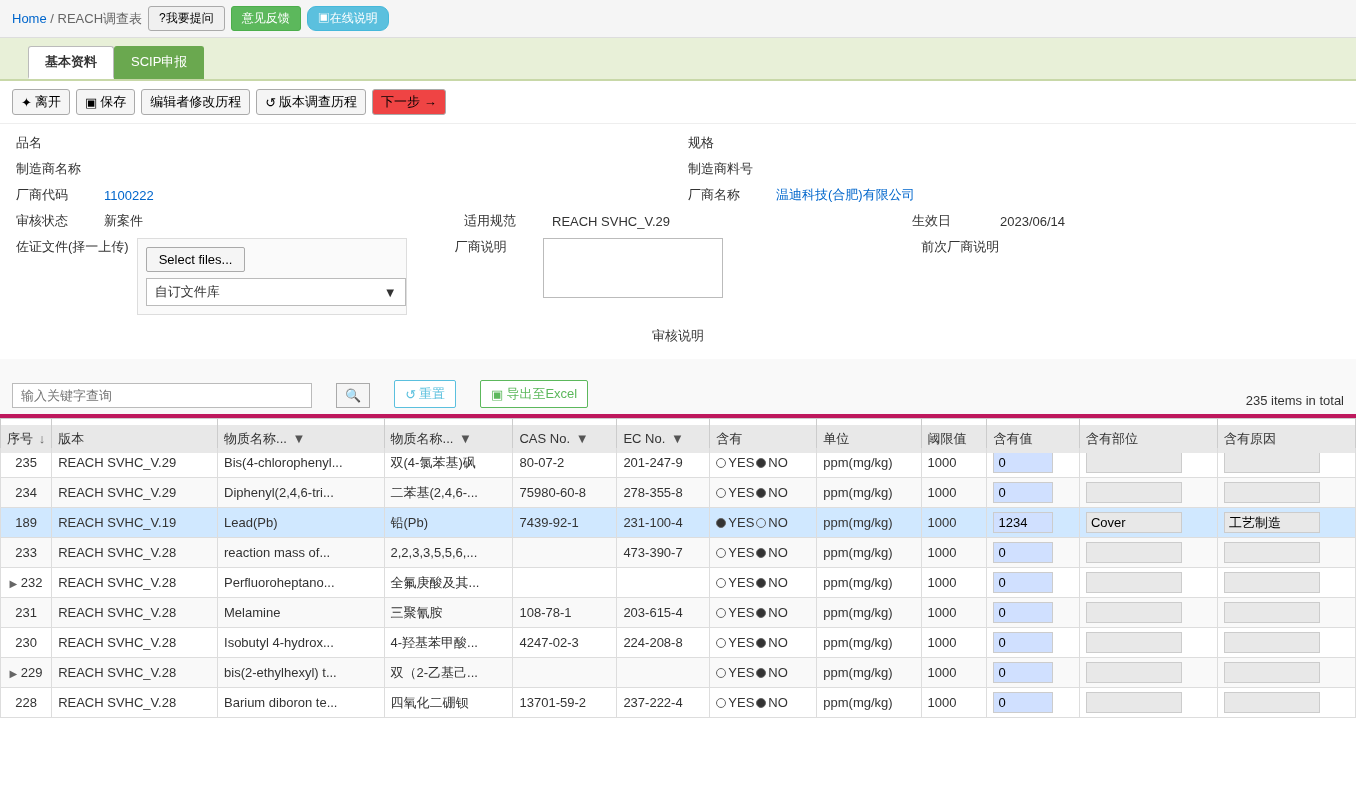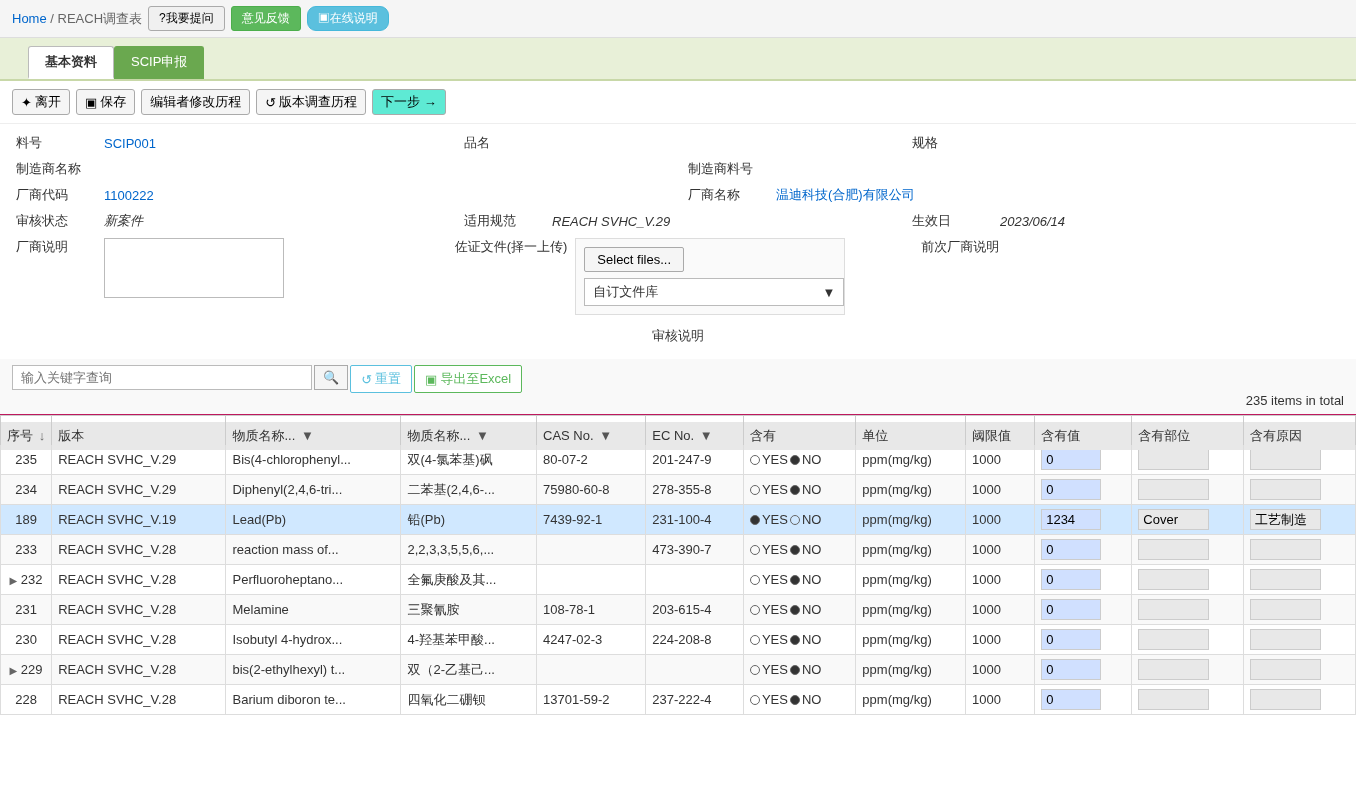--- a/index.html
+++ b/index.html
@@ -15,40 +15,40 @@
 
     
     .tab-bar { background: #e8f0d8; padding: 8px 28px 0; display: flex; border-bottom: 2px solid #c8d8a8; }
     .tab { padding: 6px 16px; border: 1px solid #bbb; border-bottom: none; cursor: pointer; background: #fff; border-radius: 3px 3px 0 0; font-size: 13px; }
     .tab.active { background: #fff; border-bottom: 2px solid #fff; font-weight: bold; color: #333; z-index: 1; }
     .tab.scip { background: #6aa84f; color: #fff; border-color: #6aa84f; }
 
     
     .toolbar { display: flex; align-items: center; gap: 6px; padding: 8px 12px; border-bottom: 1px solid #eee; }
     .toolbar-btn { display: flex; align-items: center; gap: 3px; padding: 3px 8px; border: 1px solid #aaa; border-radius: 3px; background: #f5f5f5; cursor: pointer; font-size: 12px; }
-    .toolbar-btn.primary { background: #5eead4; }
+    .toolbar-btn.primary { background: #ef4444; }
 
     
     .form-section { padding: 10px 16px; }
     .form-row { display: flex; align-items: flex-start; margin-bottom: 8px; gap: 20px; }
     .form-group { display: flex; align-items: center; gap: 8px; flex: 1; }
     .form-label { color: #333; min-width: 80px; white-space: nowrap; font-weight: normal; }
     .form-value { color: #0066cc; }
-    .form-value.black { color: #333; font-style: italic; }
+    .form-value.black { color: #333; }
 
     
     .file-upload-area { border: 1px solid #ddd; padding: 8px; background: #fafafa; }
     .select-files-btn { padding: 4px 12px; border: 1px solid #aaa; background: #f5f5f5; cursor: pointer; border-radius: 2px; }
     .file-dropdown { display: flex; align-items: center; margin-top: 6px; border: 1px solid #bbb; background: #fff; padding: 4px 8px; width: 260px; justify-content: space-between; cursor: pointer; }
 
     
     .vendor-textarea { border: 1px solid #bbb; width: 180px; height: 60px; resize: none; padding: 4px; }
 
     
-    .search-bar { display: flex; align-items: flex-start; gap: 2px; padding: 6px 12px; background: #f9f9f9; border-bottom: 1px solid #be185d; }
+    .search-bar { display: flex; align-items: flex-end; gap: 24px; padding: 6px 12px; background: #f9f9f9; border-bottom: 4px solid #be185d; }
     .search-input { border: 1px solid #bbb; padding: 4px 8px; width: 300px; }
     .search-btn { padding: 4px 8px; border: 1px solid #aaa; background: #f5f5f5; cursor: pointer; }
     .reset-btn { display: flex; align-items: center; gap: 3px; padding: 4px 10px; border: 1px solid #5bc0de; background: #fff; color: #5bc0de; cursor: pointer; border-radius: 2px; }
     .export-btn { display: flex; align-items: center; gap: 3px; padding: 4px 10px; border: 1px solid #5cb85c; background: #fff; color: #5cb85c; cursor: pointer; border-radius: 2px; }
     .total-text { margin-left: auto; color: #333; margin-top: 28px; }
 
     
     .table-container { overflow-x: auto; overflow-y: auto; max-height: 340px; }
     table { width: 100%; border-collapse: collapse; }
     thead { position: sticky; top: 6px; z-index: 2; background: #e8e8e8; }
@@ -56,21 +56,21 @@
     td { border: 1px solid #ddd; padding: 4px 6px; white-space: nowrap; }
     tr:nth-child(even) td { background: #f9f9f9; }
     .row-highlighted td { background: #d0e8ff !important; }
     .col-num { width: 50px; text-align: center; }
     .sort-icon { display: inline-block; cursor: pointer; color: #666; margin-left: 2px; }
     .filter-icon { display: inline-block; cursor: pointer; color: #555; margin-left: 2px; }
     .yes-no { display: flex; align-items: center; gap: 2px; }
     .radio-dot { width: 10px; height: 10px; border-radius: 50%; display: inline-block; border: 1px solid #666; }
     .radio-dot.filled { background: #333; }
     .input-cell { width: 60px; border: 1px solid #ccc; padding: 2px 4px; background: #d0e0ff; }
-    .input-cell-wide { width: 71px; border: 1px solid #ccc; padding: 2px 4px; background: #e8e8e8; }
+    .input-cell-wide { width: 96px; border: 1px solid #ccc; padding: 2px 4px; background: #e8e8e8; }
     .expand-btn { cursor: pointer; color: #666; font-size: 10px; }
   </style>
 </head>
 <body>
 
 <div class="top-nav">
   <span class="breadcrumb">
     <a>Home</a>
     <span>/</span>
     <span>REACH调查表</span>
@@ -103,24 +103,20 @@
   </button>
   <button class="toolbar-btn primary">
     <span>下一步 →</span>
   </button>
 </div>
 
 <div class="form-section">
 
   <div class="form-row">
     <div class="form-group">
-      <span class="form-label">料号</span>
-      <span class="form-value">SCIP001</span>
-    </div>
-    <div class="form-group">
       <span class="form-label">品名</span>
       <span class="form-value"></span>
     </div>
     <div class="form-group">
       <span class="form-label">规格</span>
       <span class="form-value"></span>
     </div>
   </div>
 
   <div class="form-row">
@@ -154,34 +150,34 @@
       <span class="form-label">适用规范</span>
       <span class="form-value black">REACH SVHC_V.29</span>
     </div>
     <div class="form-group">
       <span class="form-label">生效日</span>
       <span class="form-value black">2023/06/14</span>
     </div>
   </div>
 
   <div class="form-row" style="align-items:flex-start;">
-    <div class="form-group" style="align-items:flex-start;">
-      <span class="form-label">厂商说明</span>
-      <textarea class="vendor-textarea" style=""></textarea>
-    </div>
     <div class="form-group" style="align-items:flex-start;">
       <span class="form-label">佐证文件(择一上传)</span>
       <div class="file-upload-area" style="width:270px;">
         <button class="select-files-btn">Select files...</button>
         <div style="margin-top:6px;"></div>
         <div class="file-dropdown">
           <span>自订文件库</span>
           <span>▼</span>
         </div>
       </div>
+    </div>
+    <div class="form-group" style="align-items:flex-start;">
+      <span class="form-label">厂商说明</span>
+      <textarea class="vendor-textarea" style=""></textarea>
     </div>
     <div class="form-group" style="align-items:flex-start;margin-left:28px;">
       <span class="form-label">前次厂商说明</span>
     </div>
   </div>
 
   <div style="padding: 4px 0; text-align: center;">
     <span class="form-label">审核说明</span>
   </div>
 </div>

